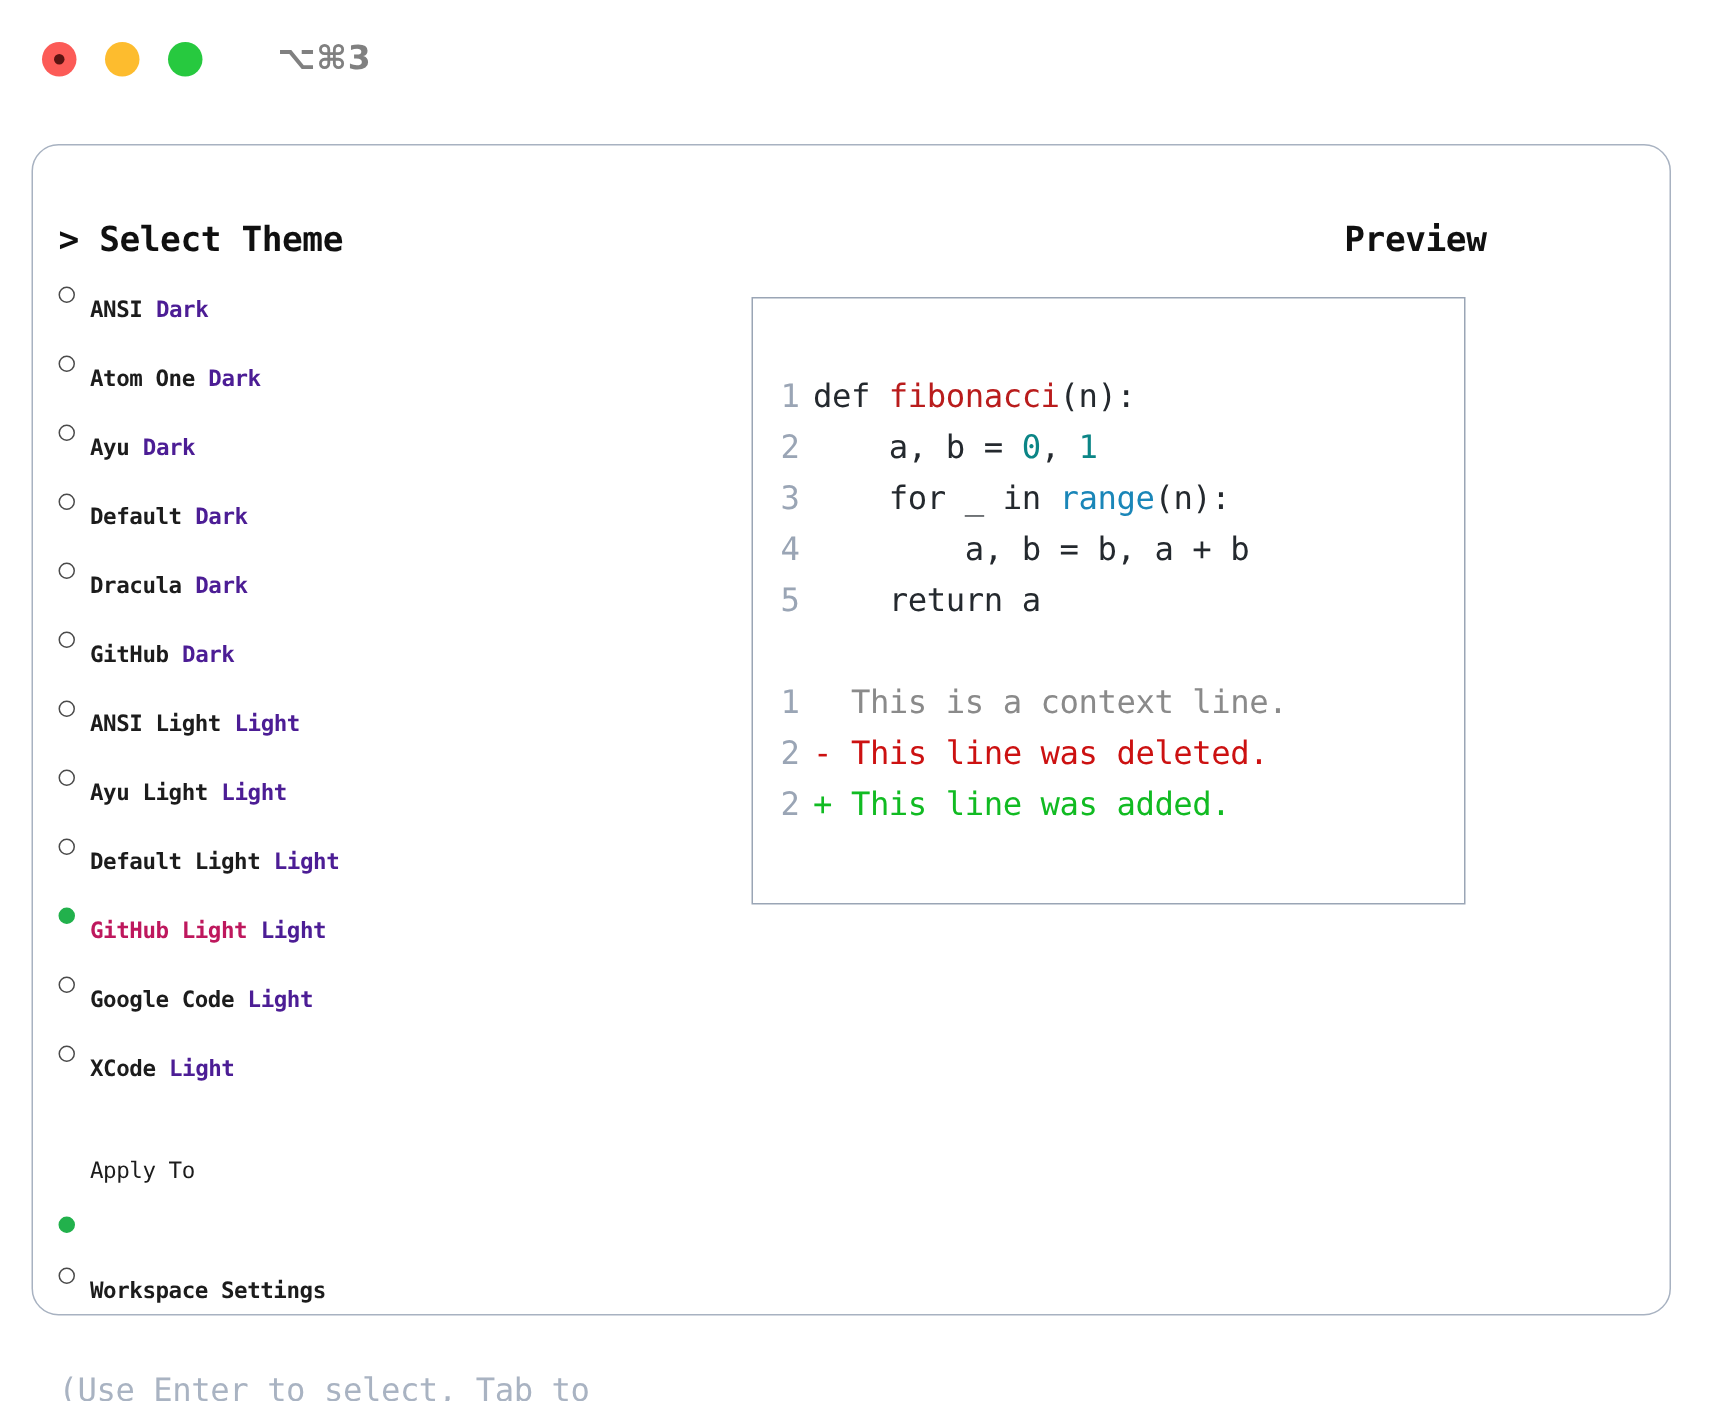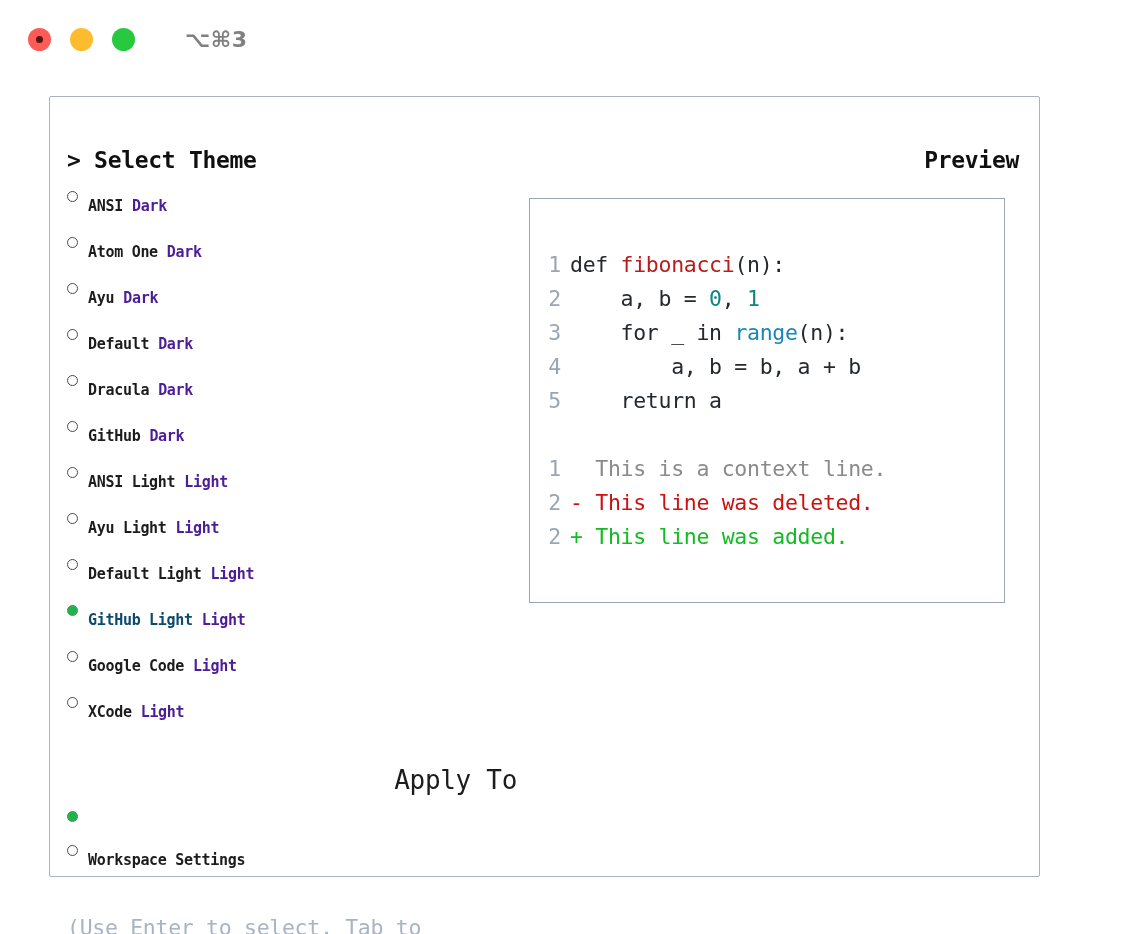--- a/index.html
+++ b/index.html
@@ -57,27 +57,26 @@
     color: #808080;
     font-family: "DejaVu Sans", "Liberation Sans", sans-serif;
     font-weight: 600;
   }
 
   
   .panel {
     position: absolute;
     left: 21px;
     top: 96px;
-    width: 991px;
+    width: 1093px;
     height: 781px;
     border: 1.6px solid #a8b2c1;
-    border-radius: 2px;
+    border-radius: 18px;
     background: #ffffff;
     box-sizing: border-box;
-    margin-left: 28px;
   }
 
   .cols {
     position: absolute;
     left: 0; top: 0;
     width: 100%;
     height: 100%;
   }
 
   
@@ -126,36 +125,35 @@
   .bullet.empty::before {
     border: 1.6px solid #4a4a4a;
     background: transparent;
   }
   .bullet.filled::before {
     background: #22b14c;
     border: 1.6px solid #22b14c;
   }
 
   .opt-label { color: #1c1c1c; }
-  .opt-label.selected { color: #0c4a6e; }
+  .opt-label.selected { color: #be185d; }
   .opt-badge {
     color: #4c1d95;
     margin-left: 9px;
   }
 
   .spacer-row { height: 34px; }
 
   .apply-head {
-    font-size: 26px;
+    font-size: 15px;
     color: #1c1c1c;
     line-height: 34px;
     padding-left: 21px;
     white-space: pre;
     letter-spacing: -0.3px;
-    text-align: right;
   }
 
   .hint {
     margin-top: 34px;
     font-size: 21.5px;
     line-height: 34px;
     color: #a9b3c2;
     width: 400px;
     letter-spacing: -0.3px;
   }

